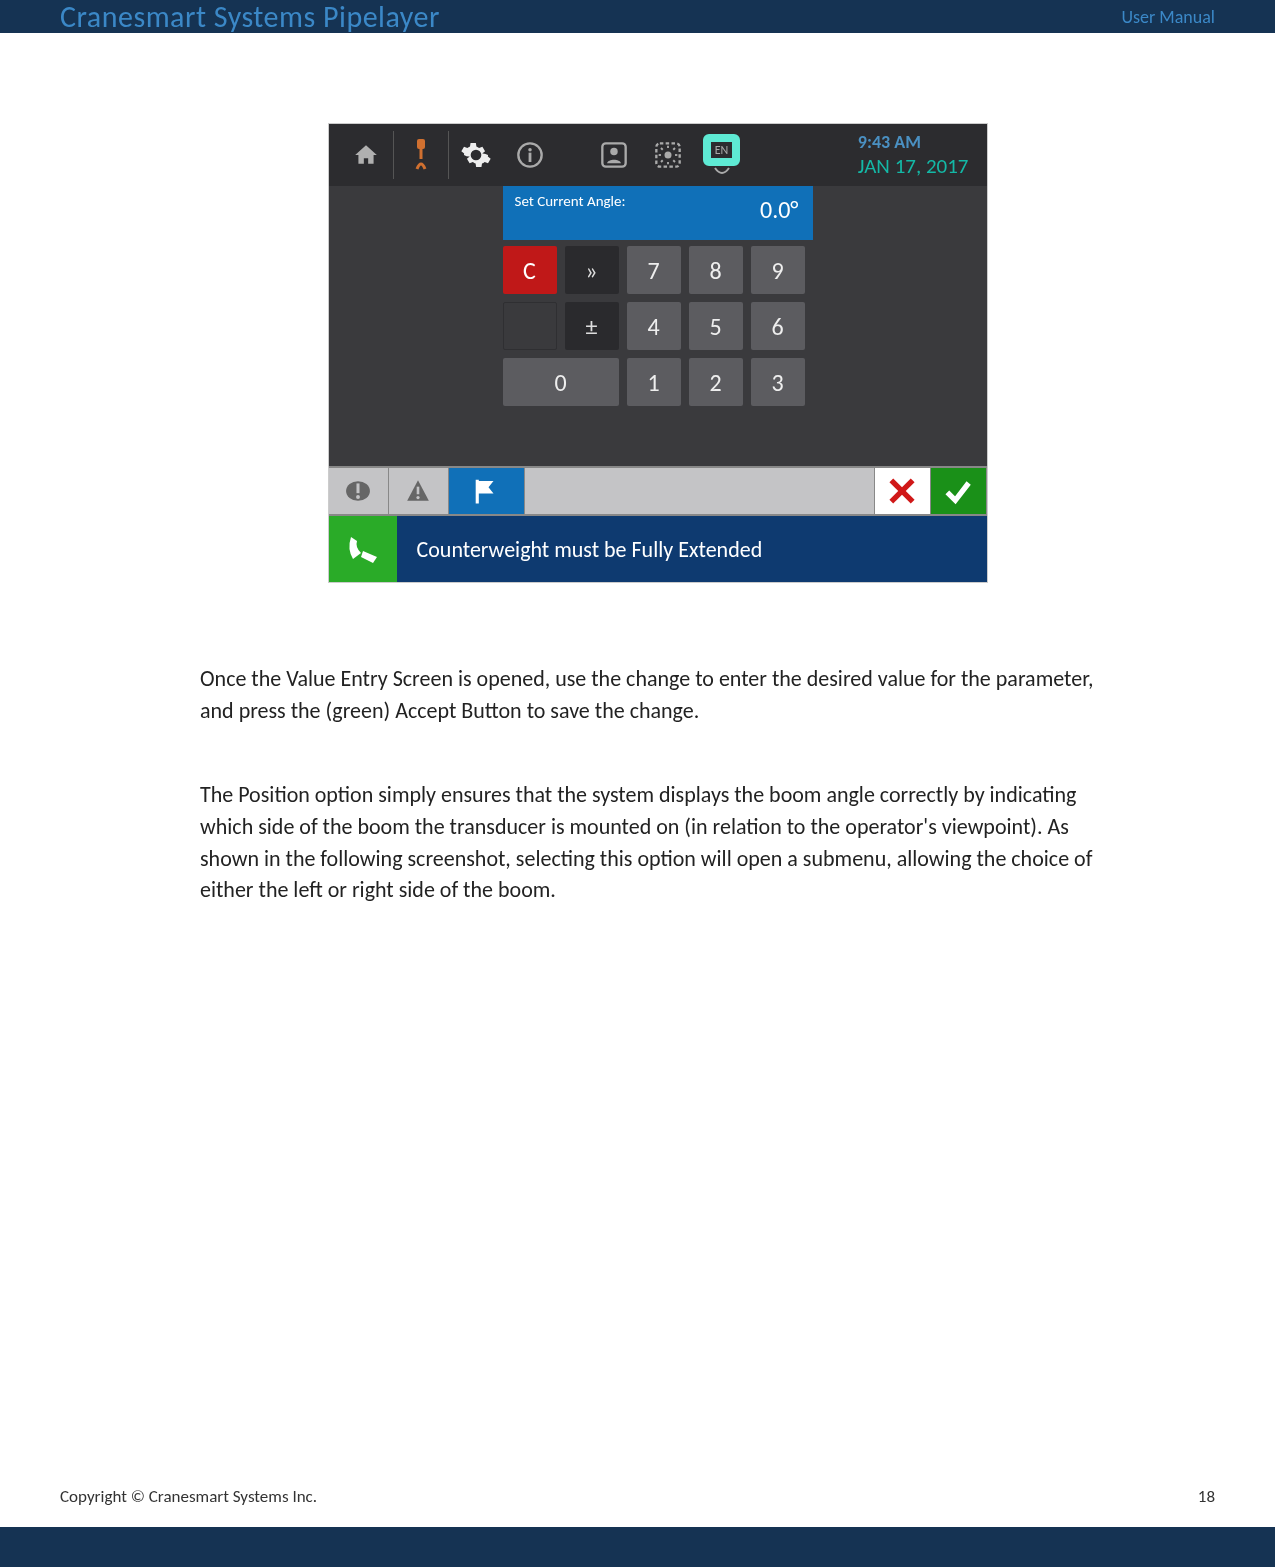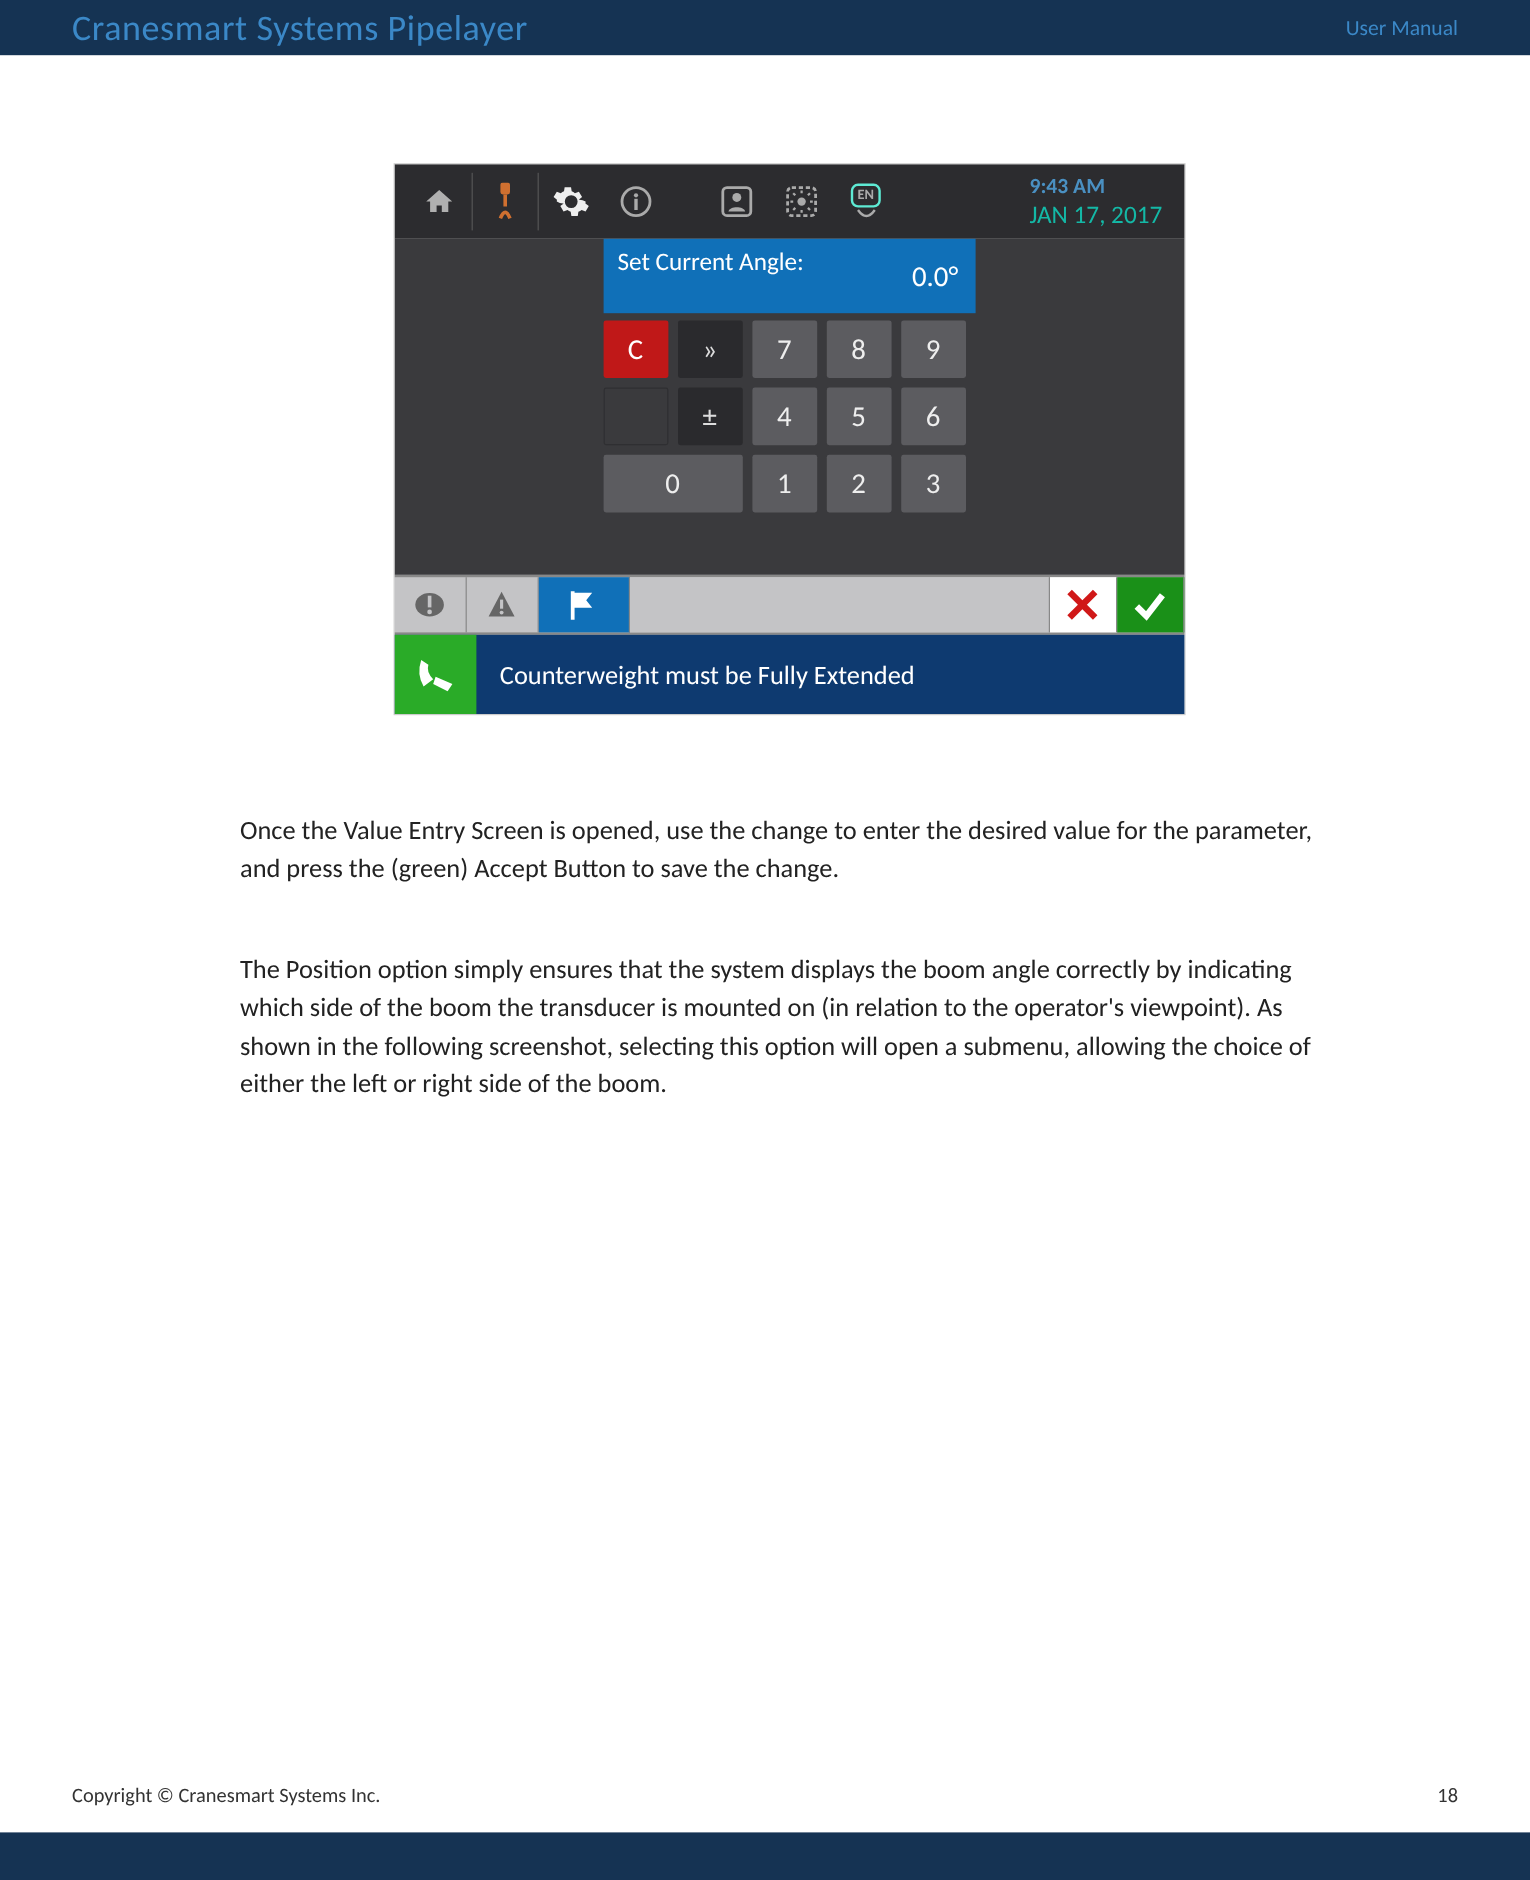--- a/index.html
+++ b/index.html
@@ -5,21 +5,21 @@
   * { box-sizing: border-box; margin: 0; padding: 0; }
   body {
     font-family: Calibri, "Segoe UI", sans-serif;
     background: #fff;
     width: 1275px;
     height: 1567px;
     position: relative;
   }
   .top-bar {
     background: #153353;
-    height: 46px;
+    height: 33px;
     display: flex;
     justify-content: space-between;
     align-items: center;
     padding: 0 60px 0 60px;
   }
   .top-title { color: #3b88c7; font-size: 30px; font-weight: 300; letter-spacing: 0.5px; }
   .top-right { color: #3b88c7; font-size: 18px; font-weight: 300; }
   .bottom-bar {
     background: #153353;
     height: 40px;
@@ -80,21 +80,21 @@
     min-height: 280px;
   }
   .angle-disp {
     width: 310px;
     background: #1070b8;
     color: #fff;
     padding: 6px 12px 4px 12px;
     position: relative;
     margin-top: 0;
   }
-  .angle-label { font-size: 21px; }
+  .angle-label { font-size: 15px; }
   .angle-value {
     position: absolute;
     right: 14px; bottom: 16px;
     font-size: 24px; font-weight: 500;
   }
   .keypad {
     margin-top: 6px;
     display: grid;
     grid-template-columns: 54px 54px 54px 54px 54px;
     grid-auto-rows: 48px;
@@ -150,22 +150,22 @@
     align-items: center;
     justify-content: center;
     color: #fff;
   }
   .msg-text { color: #fff; font-size: 22px; padding-left: 20px; }
   
   .para { font-size: 22px; color: #222; margin: 0 0 22px 0; line-height: 1.45; }
   .note { font-weight: bold; font-style: italic; }
   svg { display:block; }
   .lang-badge {
-    border:2px solid #5eead4; border-radius:6px;
-    font-size:12px; font-weight:bold;
+    border:8px solid #5eead4; border-radius:6px;
+    font-size:12px; font-weight:normal;
     padding:1px 4px; color:#aaa;
   }
 </style>
 </head>
 <body>
 
 <div class="top-bar">
   <div class="top-title">Cranesmart Systems Pipelayer</div>
   <div class="top-right">User Manual</div>
 </div>

